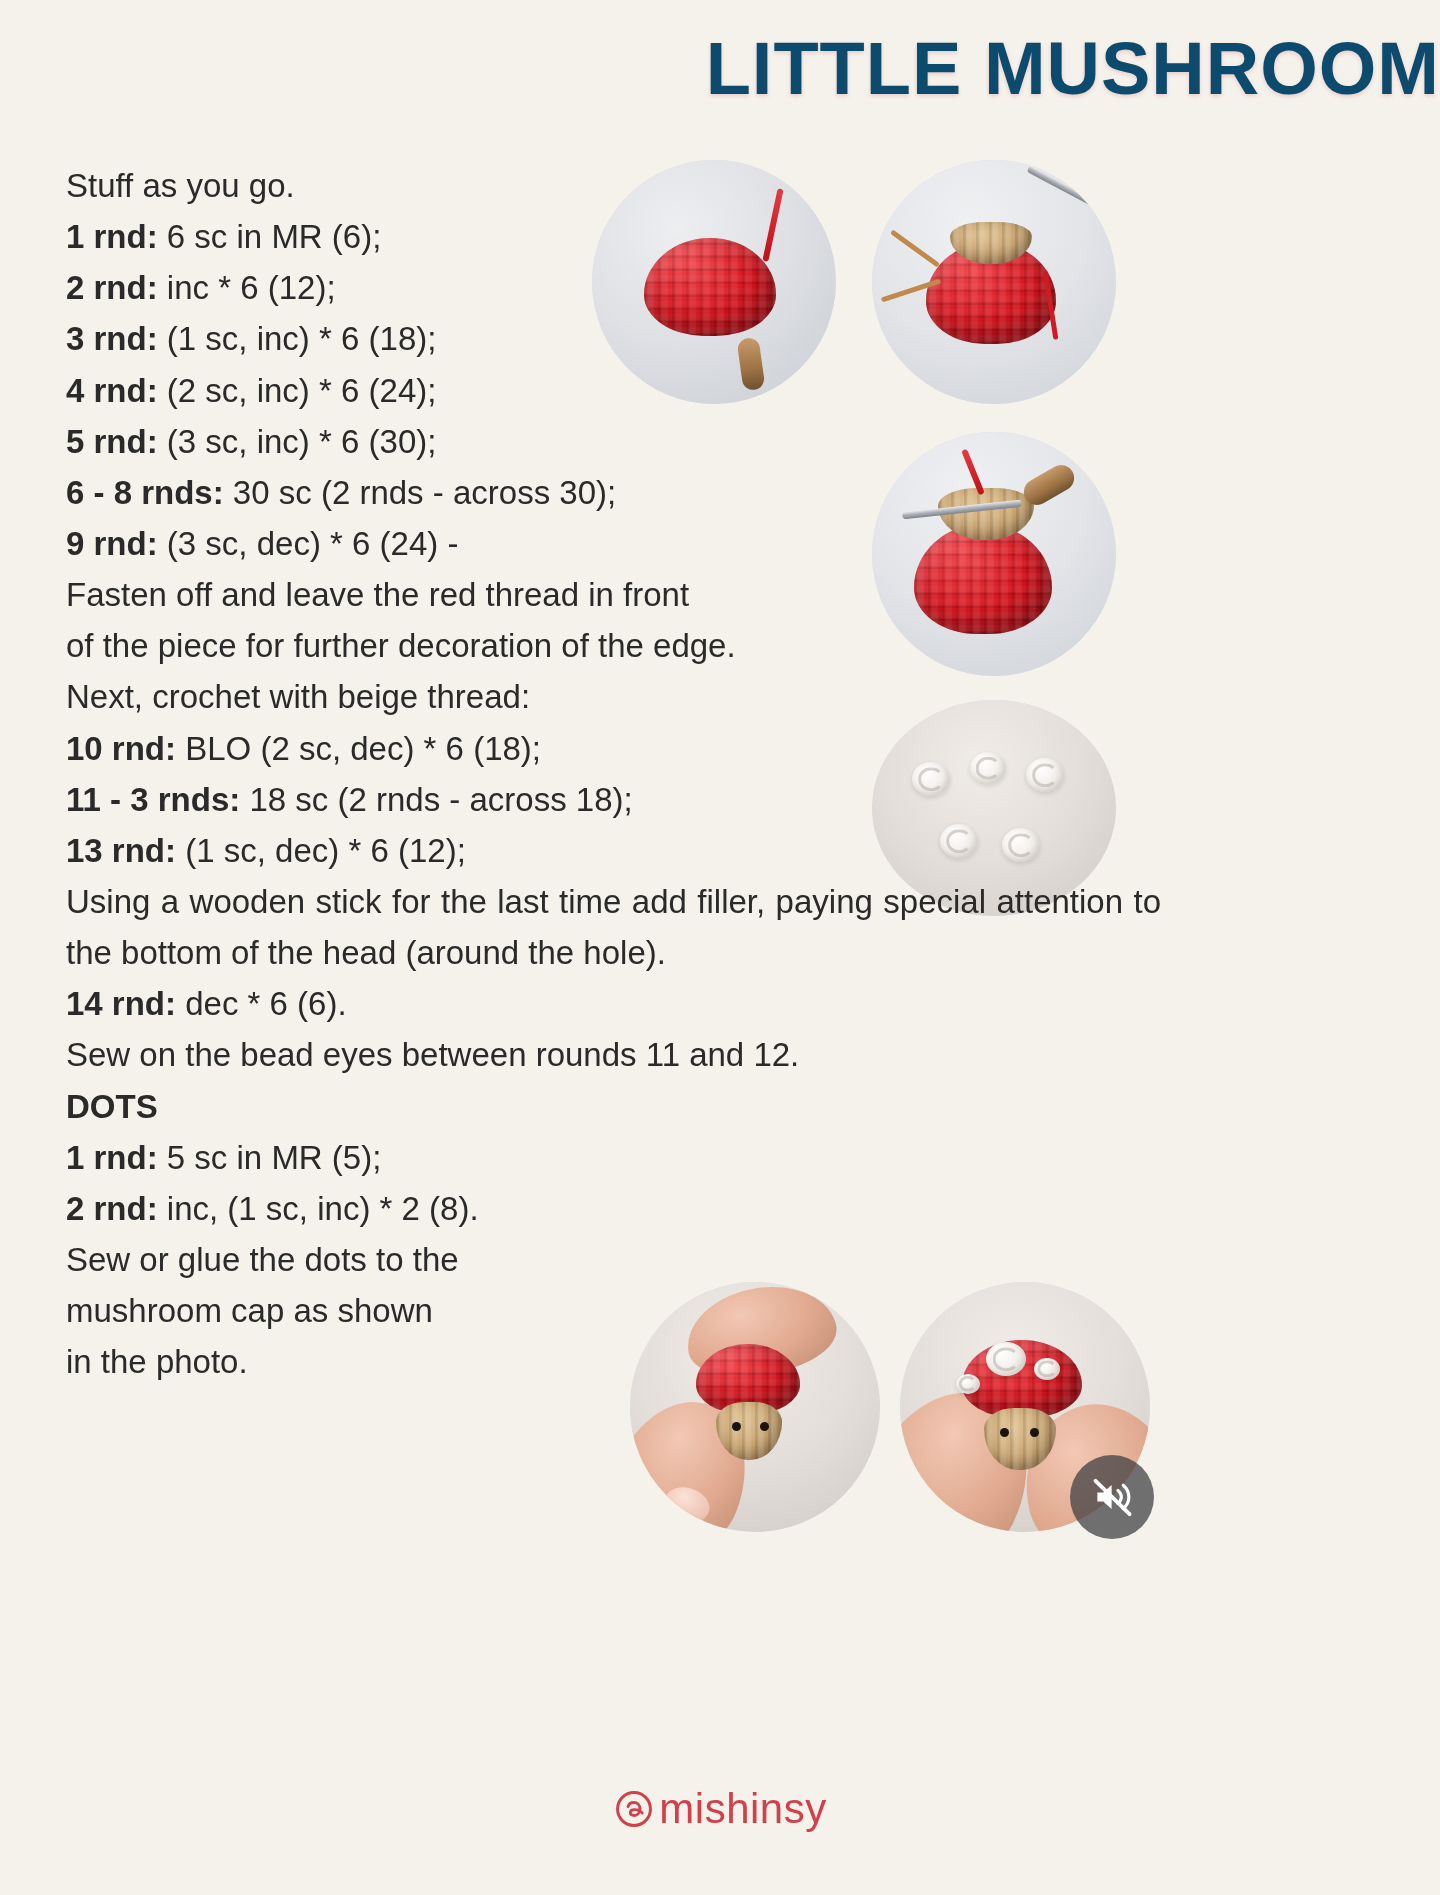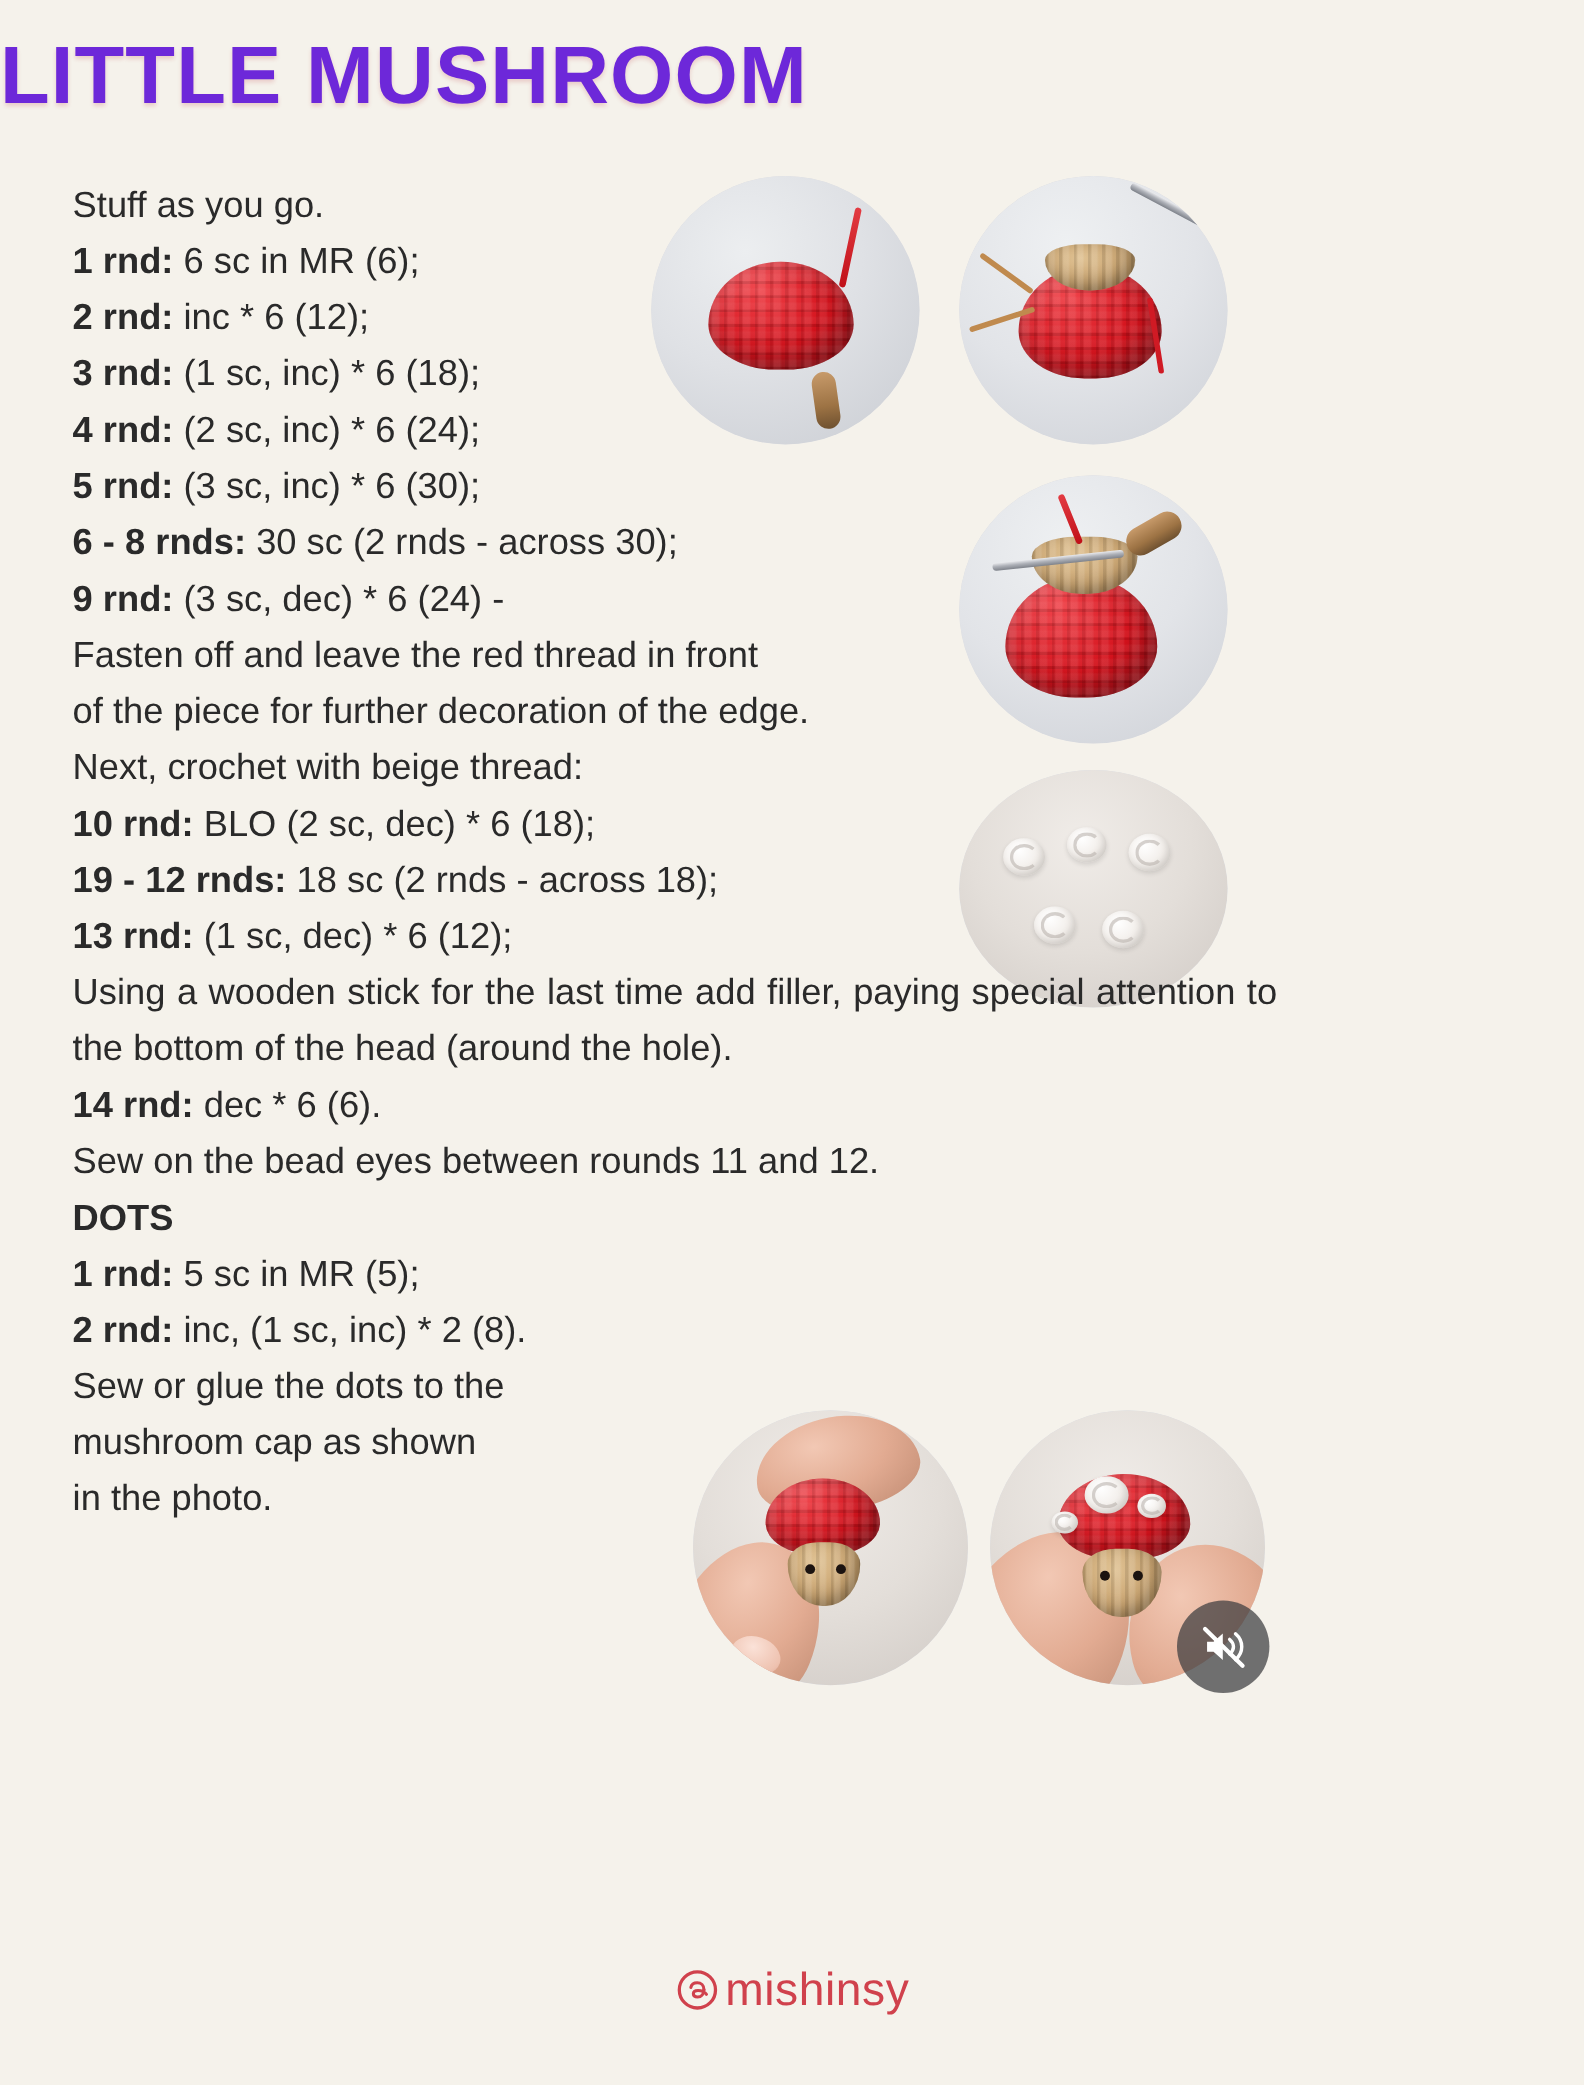--- a/index.html
+++ b/index.html
@@ -21,24 +21,24 @@
     height: 1895px;
     background: #f5f2eb;
   }
 
   
   .title {
     position: absolute;
     top: 30px;
     left: 0;
     width: 1440px;
-    text-align: left;
+    text-align: right;
     font-size: 74px;
     font-weight: bold;
-    color: #6d28d9;
+    color: #0c4a6e;
     letter-spacing: 1px;
     line-height: 1.05;
     text-shadow: 0 2px 4px rgba(183,32,43,0.18);
   }
 
   
   .text-col {
     position: absolute;
     left: 66px;
     top: 160px;
@@ -316,21 +316,21 @@
     </div>
 
     <div class="line">Fasten off and leave the red thread in front</div>
     <div class="line">of the piece for further decoration of the edge.</div>
     <div class="line">Next, crochet with beige thread:</div>
 
     <div class="line">
       <span class="lbl">10 rnd:</span><span> BLO (2 sc, dec) * 6 (18);</span>
     </div>
     <div class="line">
-      <span class="lbl">19 - 12 rnds:</span><span> 18 sc (2 rnds - across 18);</span>
+      <span class="lbl">11 - 3 rnds:</span><span> 18 sc (2 rnds - across 18);</span>
     </div>
     <div class="line">
       <span class="lbl">13 rnd:</span><span> (1 sc, dec) * 6 (12);</span>
     </div>
 
     <div class="para">Using a wooden stick for the last time add filler, paying special attention to the bottom of the head (around the hole).</div>
 
     <div class="line">
       <span class="lbl">14 rnd:</span><span> dec * 6 (6).</span>
     </div>

